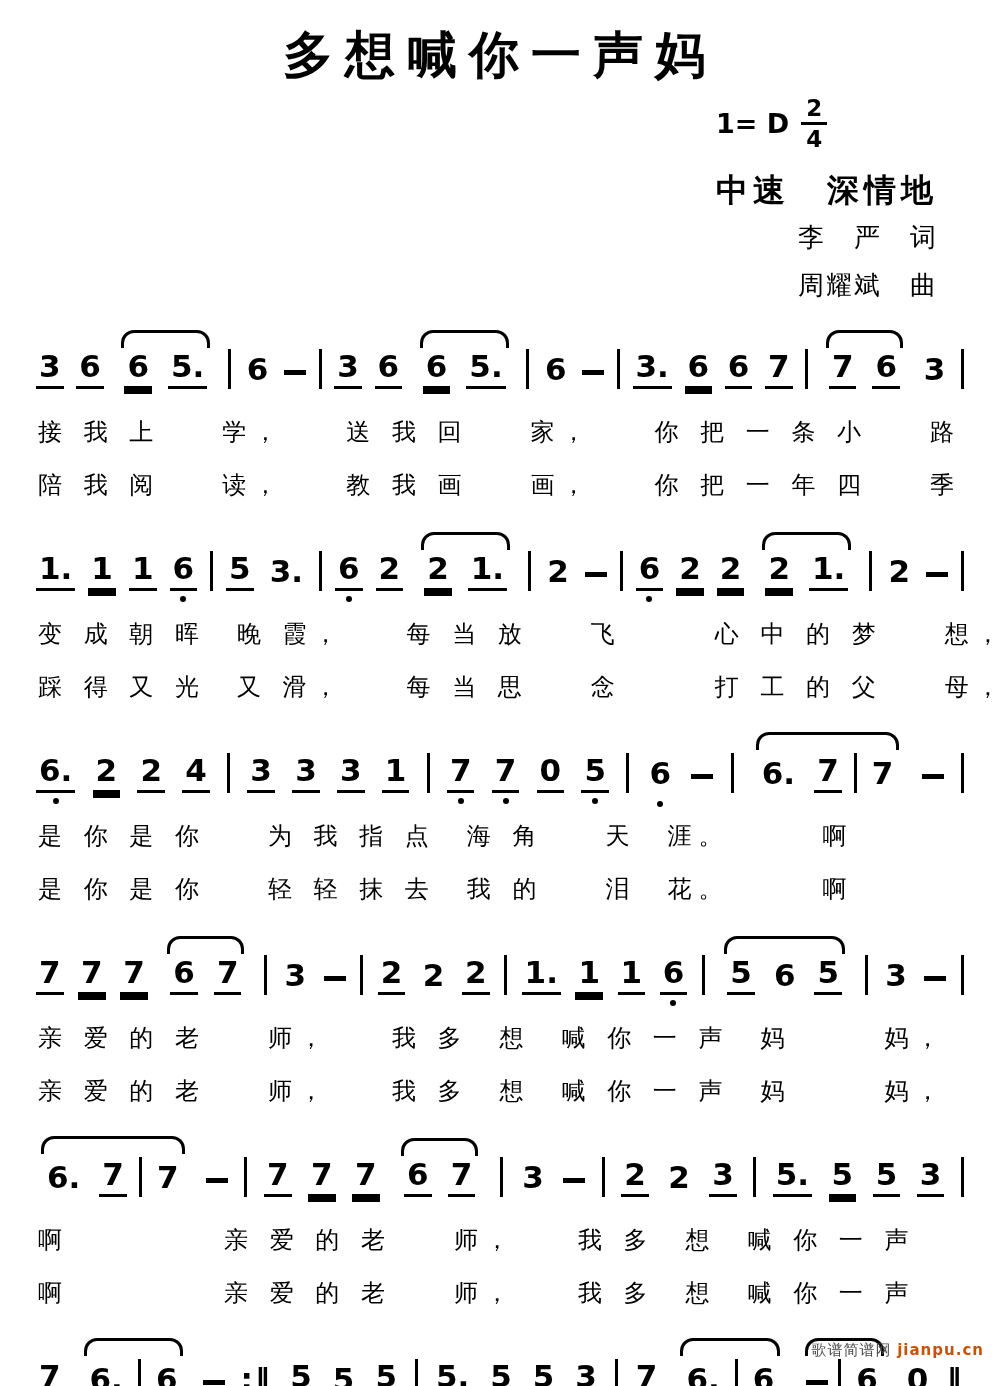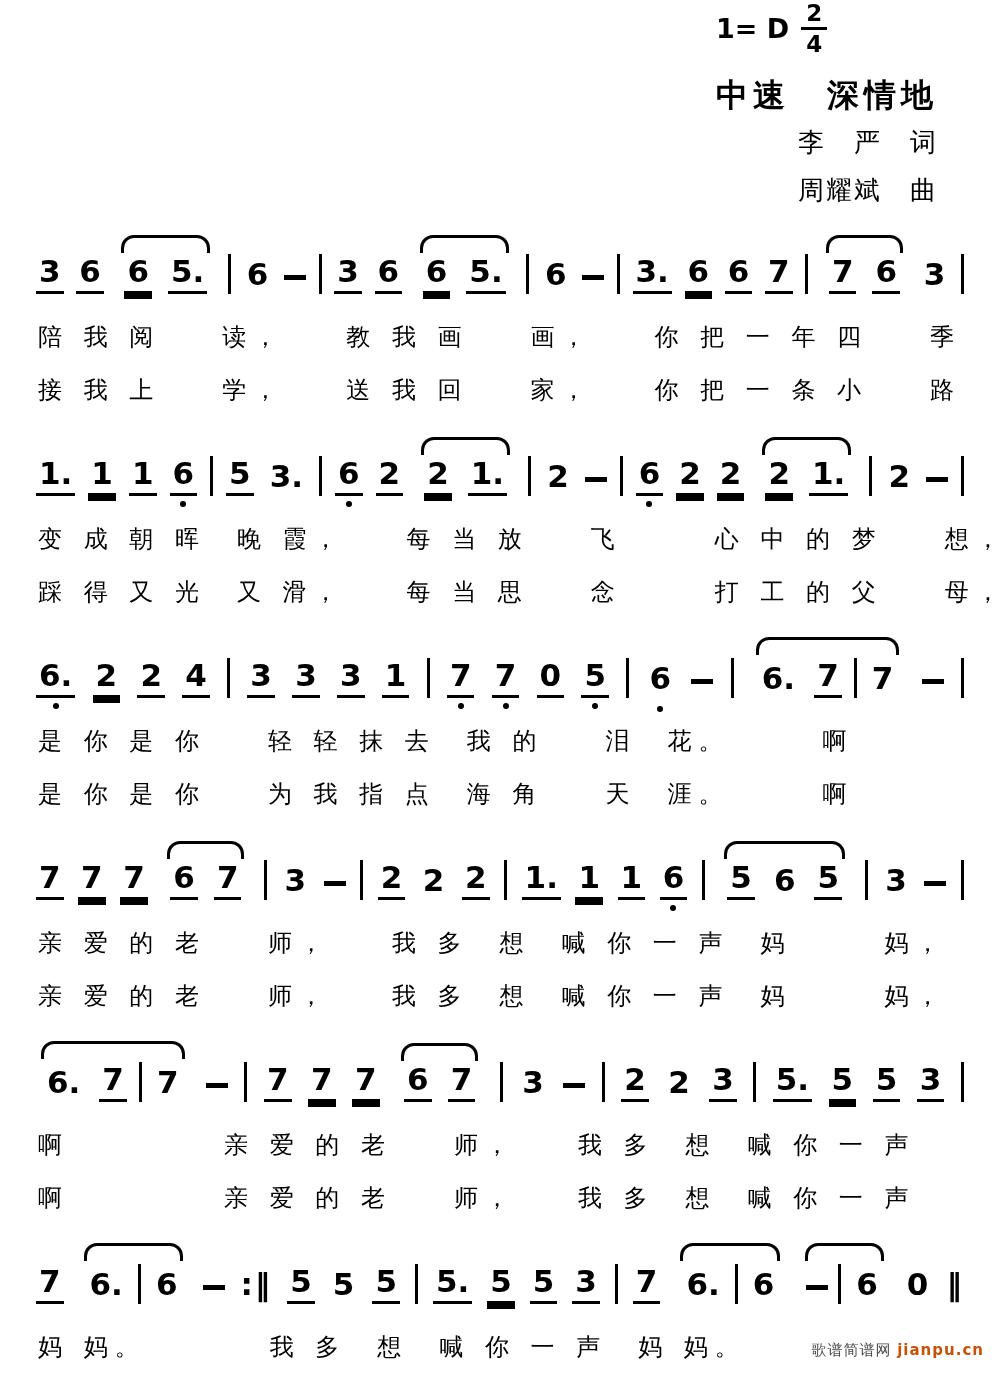--- a/index.html
+++ b/index.html
@@ -42,20 +42,21 @@
   .lyr { font-size:24px; letter-spacing:7px; margin-top:21px; padding-left:8px; white-space:pre; }
   .watermark { position:absolute; right:16px; bottom:26px; font-size:15px; letter-spacing:1px; }
   .wm-site { color:#4a4a4a; }
   .wm-domain { font-weight:bold; }
 </style>
 </head>
 <body>
 
 <div class="page">
 
+  <h1 class="title">多想喊你一声妈</h1>
 
   <div class="meta">
     <div class="key-tempo">
       <div class="key-line">
         <span>1= D</span>
         <span class="fraction">
           <span class="num">2</span>
           <span class="den">4</span>
         </span>
       </div>
@@ -95,22 +96,22 @@
           <span class="note u1">6</span>
           <span class="note u1">7</span>
           <span class="bar"></span>
           <span class="slur">
             <span class="note u1">7</span>
             <span class="note u1">6</span>
           </span>
           <span class="note">3</span>
           <span class="bar"></span>
         </div>
+        <div class="lyr">接 我 上　　学，　　送 我 回　　家，　　你 把 一 条 小　　路</div>
         <div class="lyr">陪 我 阅　　读，　　教 我 画　　画，　　你 把 一 年 四　　季</div>
-        <div class="lyr">接 我 上　　学，　　送 我 回　　家，　　你 把 一 条 小　　路</div>
       </div>
       <div class="system">
         <div class="notes">
           <span class="note u1">1.</span>
           <span class="note u2">1</span>
           <span class="note u1">1</span>
           <span class="note u1 ld">6</span>
           <span class="bar"></span>
           <span class="note u1">5</span>
           <span class="note">3.</span>
@@ -162,22 +163,22 @@
           <span class="bar"></span>
           <span class="slur">
             <span class="note">6.</span>
             <span class="note u1">7</span>
             <span class="bar"></span>
             <span class="note">7</span>
           </span>
           <span class="dash"></span>
           <span class="bar"></span>
         </div>
+        <div class="lyr">是 你 是 你　　为 我 指 点　海 角　　天　涯。　　　啊</div>
         <div class="lyr">是 你 是 你　　轻 轻 抹 去　我 的　　泪　花。　　　啊</div>
-        <div class="lyr">是 你 是 你　　为 我 指 点　海 角　　天　涯。　　　啊</div>
       </div>
       <div class="system">
         <div class="notes">
           <span class="note u1">7</span>
           <span class="note u2">7</span>
           <span class="note u2">7</span>
           <span class="slur">
             <span class="note u1">6</span>
             <span class="note u1">7</span>
           </span>

